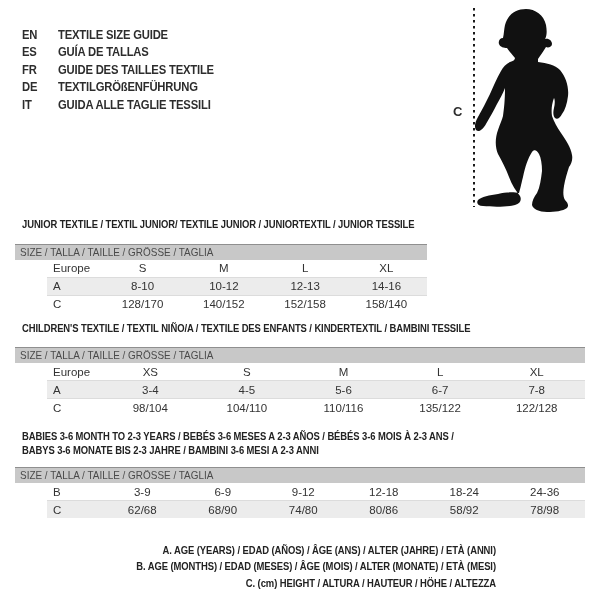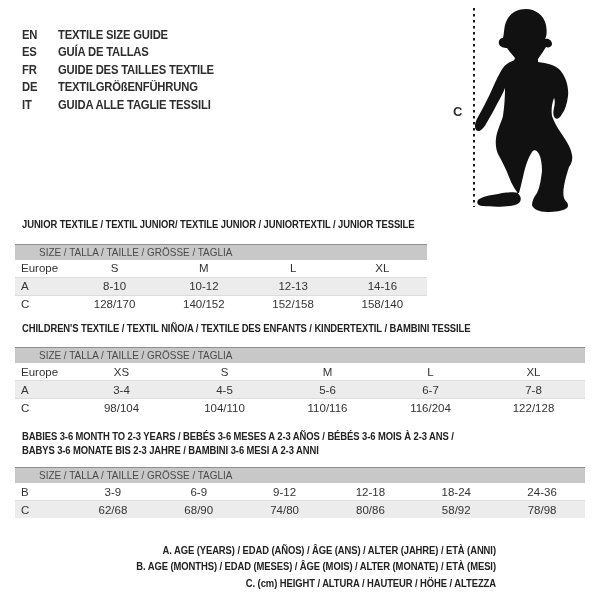--- a/index.html
+++ b/index.html
@@ -44,28 +44,29 @@
   .t3-title2 { margin-bottom:10px; }
 
   .size-table { margin-left:15px; }
   .w412 { width:412px; }
   .w570 { width:570px; }
 
   .thead {
     height:15px; line-height:15px;
     background:var(--header-bar, #c8c8c8);
     border-top:1px solid var(--header-bar-border, #8f8f8f);
-    padding-left:24px;
+    padding-left:5px;
     font-size:11.3px; color:var(--muted-text, #4a4a4a);
   }
 
   .trow {
     display:grid; height:17px; align-items:center;
     font-size:11.5px; color:#333;
     border-bottom:1px solid var(--row-border, #dcdcdc);
+    margin-left:32px;
   }
   .trow:last-child { border-bottom:none; }
   .trow.shaded { background:var(--row-shaded, #ececec); }
   .cols4 { grid-template-columns:55px repeat(4, 1fr); }
   .cols5 { grid-template-columns:55px repeat(5, 1fr); }
   .cols6 { grid-template-columns:55px repeat(6, 1fr); }
   .lbl { padding-left:6px; }
   .val { text-align:center; }
 
   
@@ -210,21 +211,21 @@
       <span class="val">4-5</span>
       <span class="val">5-6</span>
       <span class="val">6-7</span>
       <span class="val">7-8</span>
     </div>
     <div class="trow cols5">
       <span class="lbl">C</span>
       <span class="val">98/104</span>
       <span class="val">104/110</span>
       <span class="val">110/116</span>
-      <span class="val">116/204</span>
+      <span class="val">135/122</span>
       <span class="val">122/128</span>
     </div>
   </div>
 </section>
 
 <section>
   <h2 class="tbl-title t3-title cx82">BABIES 3-6 MONTH TO 2-3 YEARS / BEBÉS 3-6 MESES A 2-3 AÑOS / BÉBÉS 3-6 MOIS À 2-3 ANS /</h2>
   <h2 class="tbl-title t3-title2 cx82">BABYS 3-6 MONATE BIS 2-3 JAHRE / BAMBINI 3-6 MESI A 2-3 ANNI</h2>
   <div class="size-table w570">
     <div class="thead"><span class="cx88">SIZE / TALLA / TAILLE / GRÖSSE / TAGLIA</span></div>

